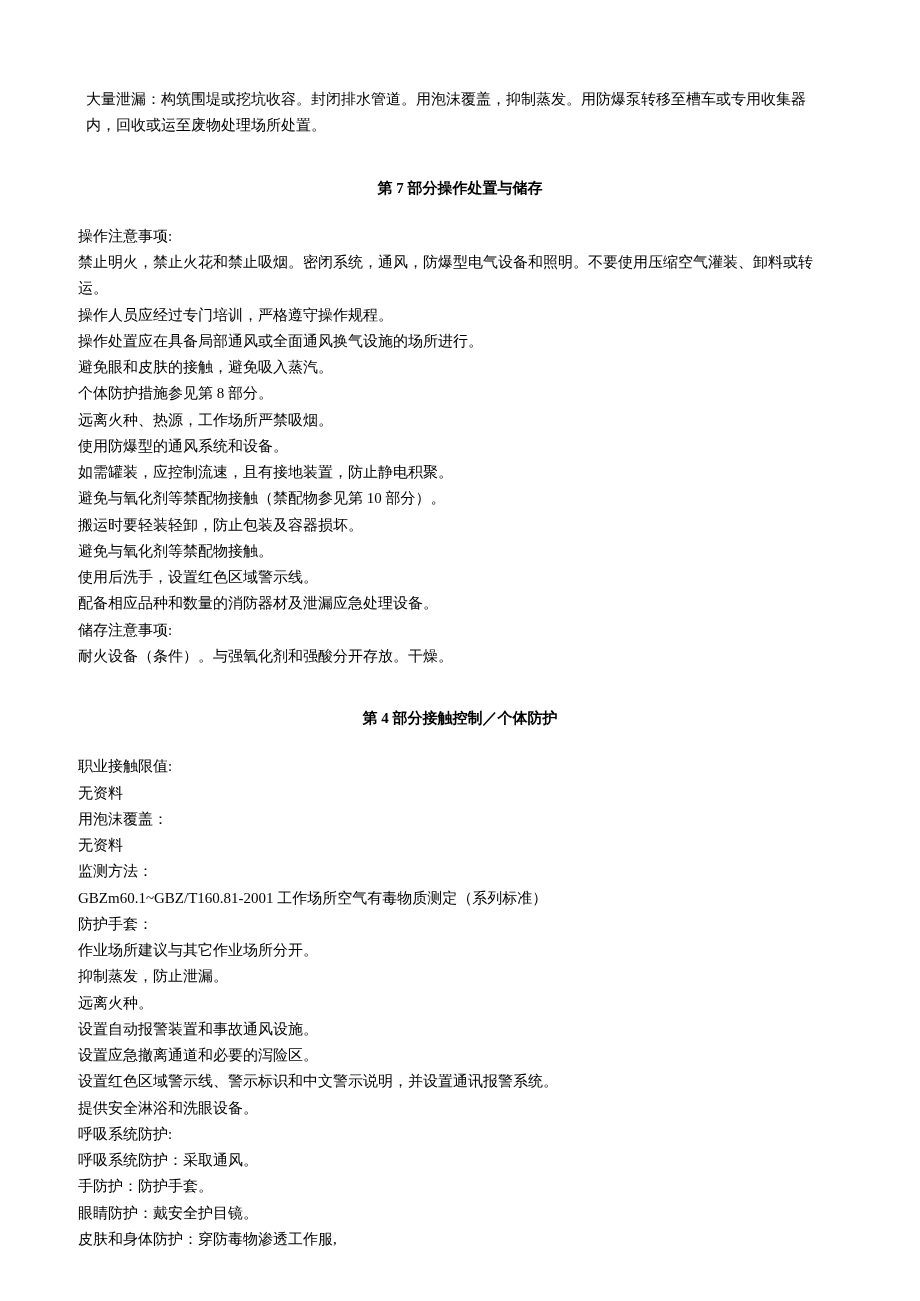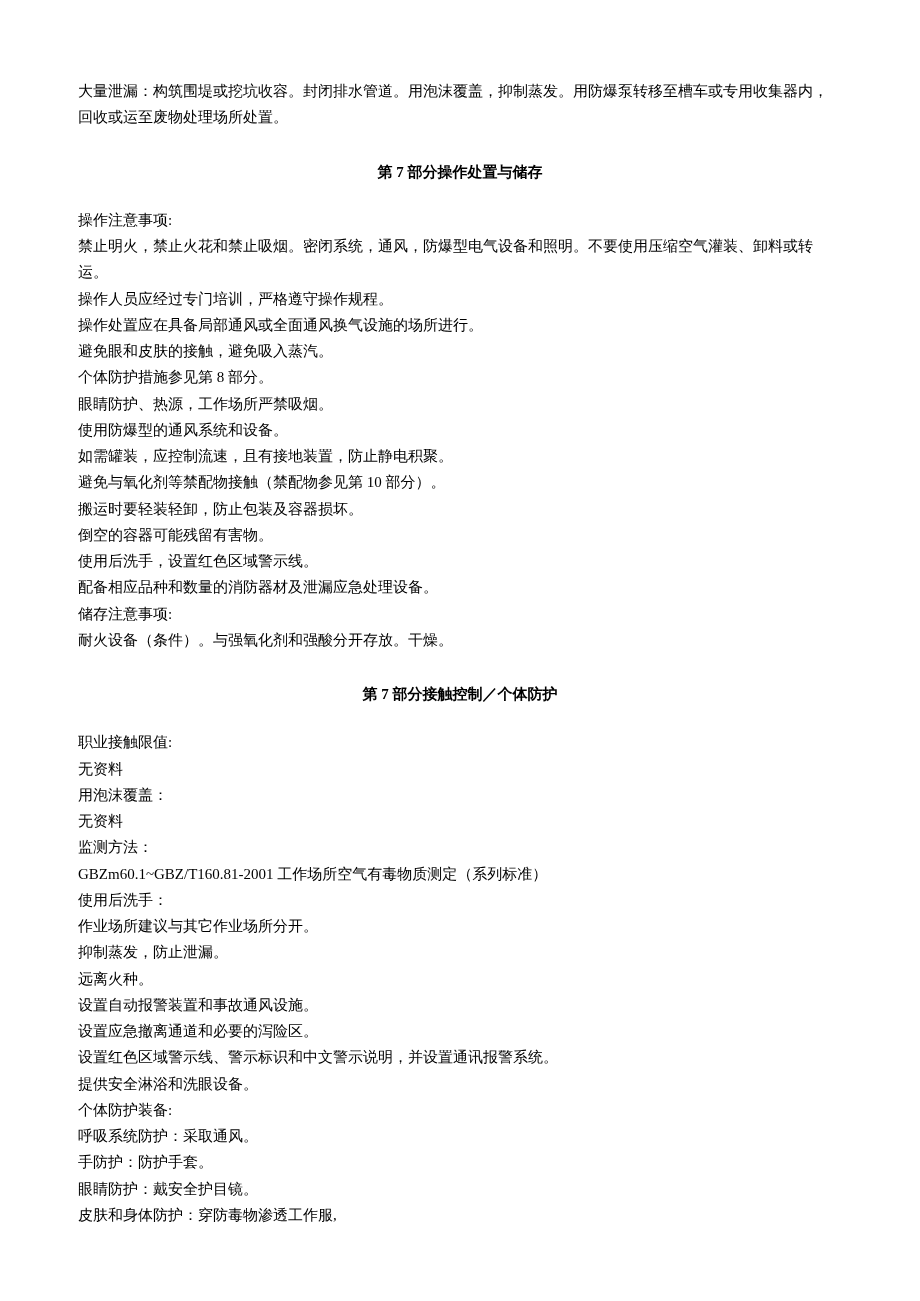--- a/index.html
+++ b/index.html
@@ -9,67 +9,67 @@
     color: #000;
     background: #fff;
     margin: 0;
     padding: 78px 78px 78px 78px;
     width: 920px;
     box-sizing: border-box;
   }
   .section-heading {
     text-align: center;
     font-weight: bold;
-    margin-top: 28px;
+    margin-top: 36px;
     margin-bottom: 22px;
   }
   p {
     margin: 0;
   }
   .block {
-    margin: 0;
+    margin: 8px;
   }
 </style>
 </head>
 <body>
 
 <p class="block">大量泄漏：构筑围堤或挖坑收容。封闭排水管道。用泡沫覆盖，抑制蒸发。用防爆泵转移至槽车或专用收集器内，回收或运至废物处理场所处置。</p>
 
 <div class="section-heading">第 7 部分操作处置与储存</div>
 
 <p>操作注意事项:</p>
 <p>禁止明火，禁止火花和禁止吸烟。密闭系统，通风，防爆型电气设备和照明。不要使用压缩空气灌装、卸料或转运。</p>
 <p>操作人员应经过专门培训，严格遵守操作规程。</p>
 <p>操作处置应在具备局部通风或全面通风换气设施的场所进行。</p>
 <p>避免眼和皮肤的接触，避免吸入蒸汽。</p>
 <p>个体防护措施参见第 8 部分。</p>
-<p>眼睛防护、热源，工作场所严禁吸烟。</p>
+<p>远离火种、热源，工作场所严禁吸烟。</p>
 <p>使用防爆型的通风系统和设备。</p>
 <p>如需罐装，应控制流速，且有接地装置，防止静电积聚。</p>
 <p>避免与氧化剂等禁配物接触（禁配物参见第 10 部分）。</p>
 <p>搬运时要轻装轻卸，防止包装及容器损坏。</p>
-<p>倒空的容器可能残留有害物。</p>
+<p>避免与氧化剂等禁配物接触。</p>
 <p>使用后洗手，设置红色区域警示线。</p>
 <p>配备相应品种和数量的消防器材及泄漏应急处理设备。</p>
 <p>储存注意事项:</p>
 <p>耐火设备（条件）。与强氧化剂和强酸分开存放。干燥。</p>
 
-<div class="section-heading">第 7 部分接触控制／个体防护</div>
+<div class="section-heading">第 4 部分接触控制／个体防护</div>
 
 <p>职业接触限值:</p>
 <p>无资料</p>
 <p>用泡沫覆盖：</p>
 <p>无资料</p>
 <p>监测方法：</p>
 <p>GBZm60.1~GBZ/T160.81-2001 工作场所空气有毒物质测定（系列标准）</p>
-<p>使用后洗手：</p>
+<p>防护手套：</p>
 <p>作业场所建议与其它作业场所分开。</p>
 <p>抑制蒸发，防止泄漏。</p>
 <p>远离火种。</p>
 <p>设置自动报警装置和事故通风设施。</p>
 <p>设置应急撤离通道和必要的泻险区。</p>
 <p>设置红色区域警示线、警示标识和中文警示说明，并设置通讯报警系统。</p>
 <p>提供安全淋浴和洗眼设备。</p>
-<p>个体防护装备:</p>
+<p>呼吸系统防护:</p>
 <p>呼吸系统防护：采取通风。</p>
 <p>手防护：防护手套。</p>
 <p>眼睛防护：戴安全护目镜。</p>
 <p>皮肤和身体防护：穿防毒物渗透工作服,</p>
 
 </body></html>

